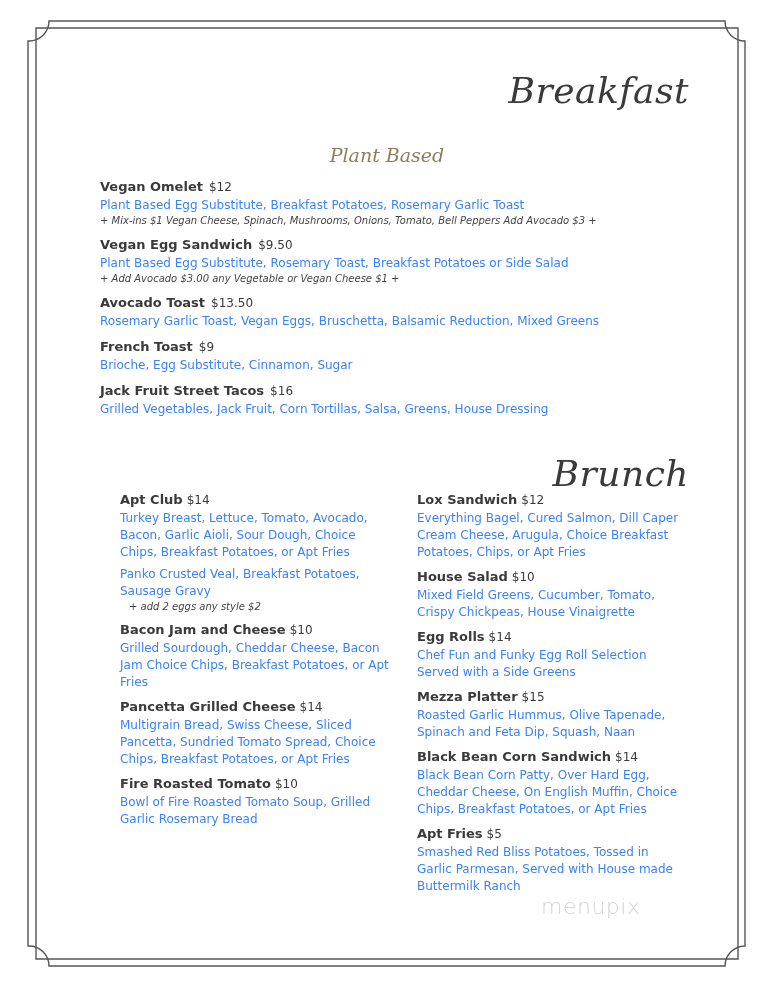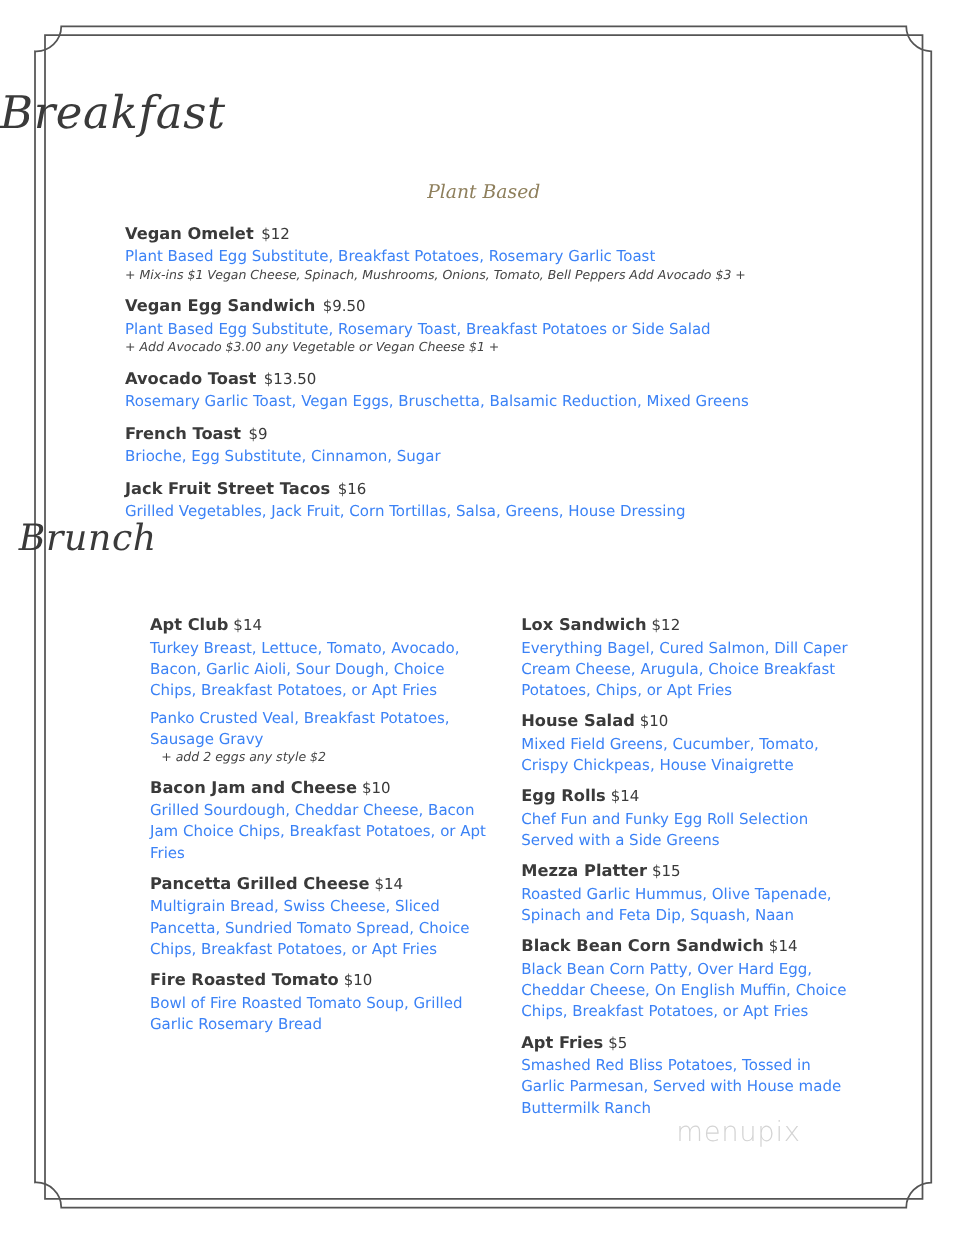--- a/index.html
+++ b/index.html
@@ -1,21 +1,21 @@
 <!DOCTYPE html>
 <html><head>
   <meta charset="utf-8">
   <style>
     html, body { margin: 0; padding: 0; background: #ffffff; }
     body { width: 774px; height: 989px; position: relative; overflow: hidden; font-family: "DejaVu Sans", sans-serif; color: #3a3a3a; }
     .frame { position: absolute; left: 0; top: 0; width: 774px; height: 989px; pointer-events: none; }
-    .title { position: absolute; left: 0; width: 689px; text-align: left; font-family: "DejaVu Serif", serif; font-style: italic; color: #3a3a3a; font-weight: normal; }
+    .title { position: absolute; left: 0; width: 689px; text-align: right; font-family: "DejaVu Serif", serif; font-style: italic; color: #3a3a3a; font-weight: normal; }
     .title-breakfast { top: 70px; font-size: 36px; letter-spacing: 0.5px; }
-    .title-brunch { top: 413px; font-size: 29px; letter-spacing: 0.5px; padding-left: 15px; }
-    .subtitle { position: absolute; left: 0; width: 774px; top: 144px; text-align: center; font-family: "DejaVu Serif", serif; font-style: italic; color: #8e7f5c; font-size: 15px; }
+    .title-brunch { top: 453px; font-size: 36px; letter-spacing: 0.5px; }
+    .subtitle { position: absolute; left: 0; width: 774px; top: 144px; text-align: center; font-family: "DejaVu Serif", serif; font-style: italic; color: #8e7f5c; font-size: 19px; }
     .bf-list { position: absolute; left: 100px; width: 574px; top: 176px; text-align: left; }
     .bf-item { margin: 0 0 6px 0; }
     .item-name { font-weight: bold; font-size: 13px; color: #3a3a3a; }
     .item-price { font-size: 12px; color: #3a3a3a; margin-left: 6px; }
     .item-desc { font-size: 12px; line-height: 17px; color: #3b82f6; }
     .item-note { font-size: 10px; font-style: italic; line-height: 14px; color: #444; }
     .bf-item .item-head { line-height: 19px; }
     .col { position: absolute; top: 489px; width: 270px; }
     .col-left { left: 120px; }
     .col-right { left: 417px; }

